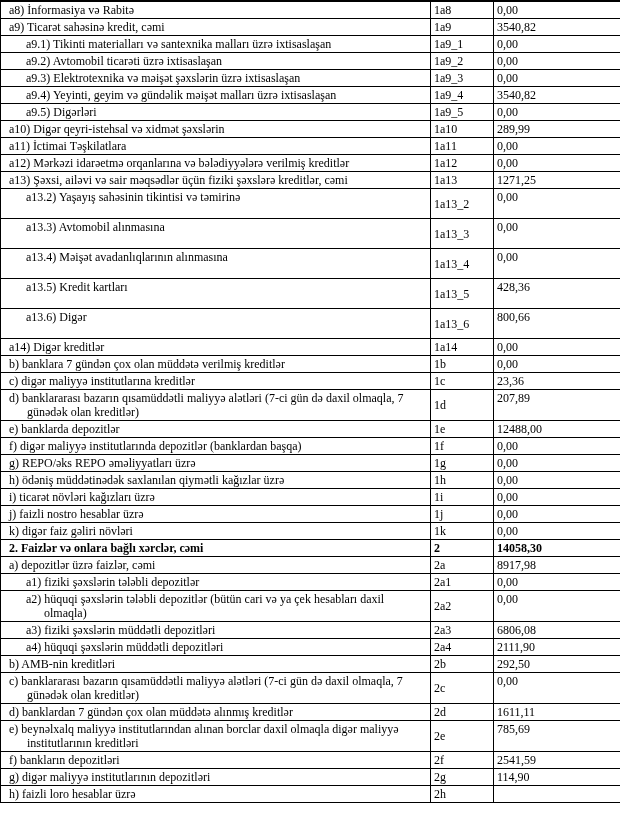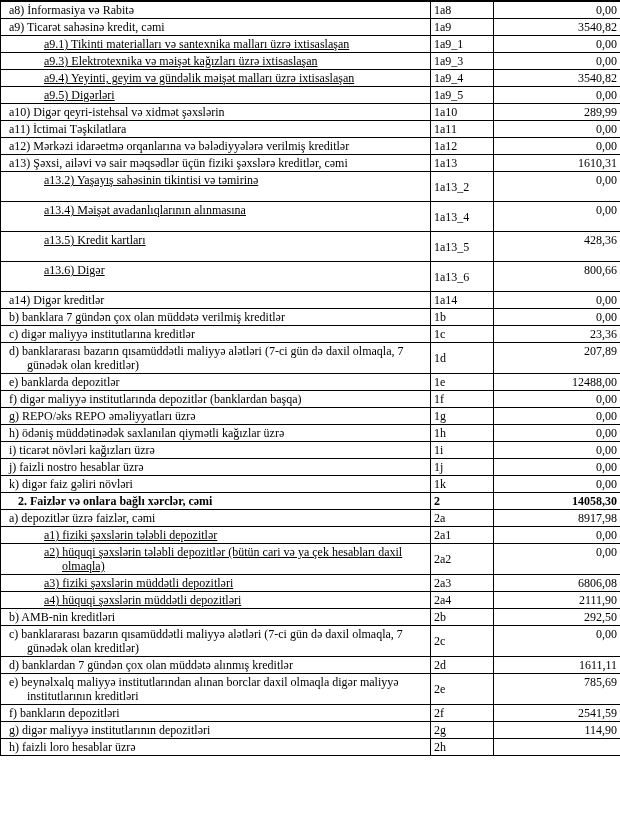--- a/index.html
+++ b/index.html
@@ -23,24 +23,24 @@
     border: 1px solid #000;
     font-size: 12px;
     line-height: 14px;
     padding: 1px 3px;
     overflow: hidden;
   }
   tr { height: 17px; }
   tr.tall { height: 30px; }
   td.col-label { vertical-align: top; }
   td.col-code  { vertical-align: middle; padding-left: 4px; }
-  td.col-value { vertical-align: top; text-align: right; white-space: nowrap; padding-right: 3px; }
-  tr.indent-0 td.col-label { padding-left: 17px; }
+  td.col-value { vertical-align: top; text-align: left; white-space: nowrap; padding-right: 3px; }
+  tr.indent-0 td.col-label { padding-left: 8px; }
   tr.indent-1 td.col-label { padding-left: 26px; text-indent: -18px; margin-left: 17px; }
-  tr.indent-2 td.col-label { padding-left: 61px; text-indent: -18px; text-decoration: underline; }
+  tr.indent-2 td.col-label { padding-left: 43px; text-indent: -18px; }
   tr.bold td { font-weight: bold; }
 </style>
 </head>
 <body>
 
 <div class="page">
   <table class="report">
     <colgroup>
       <col style="width:430px">
       <col style="width:63px">
@@ -56,21 +56,26 @@
     <td class="col-label">a9) Ticarət sahəsinə kredit, cəmi</td>
     <td class="col-code">1a9</td>
     <td class="col-value">3540,82</td>
   </tr>
         <tr class="indent-2">
     <td class="col-label">a9.1) Tikinti materialları və santexnika malları üzrə ixtisaslaşan</td>
     <td class="col-code">1a9_1</td>
     <td class="col-value">0,00</td>
   </tr>
         <tr class="indent-2">
-    <td class="col-label">a9.3) Elektrotexnika və məişət kağızları üzrə ixtisaslaşan</td>
+    <td class="col-label">a9.2) Avtomobil ticarəti üzrə ixtisaslaşan</td>
+    <td class="col-code">1a9_2</td>
+    <td class="col-value">0,00</td>
+  </tr>
+        <tr class="indent-2">
+    <td class="col-label">a9.3) Elektrotexnika və məişət şəxslərin üzrə ixtisaslaşan</td>
     <td class="col-code">1a9_3</td>
     <td class="col-value">0,00</td>
   </tr>
         <tr class="indent-2">
     <td class="col-label">a9.4) Yeyinti, geyim və gündəlik məişət malları üzrə ixtisaslaşan</td>
     <td class="col-code">1a9_4</td>
     <td class="col-value">3540,82</td>
   </tr>
         <tr class="indent-2">
     <td class="col-label">a9.5) Digərləri</td>
@@ -88,25 +93,30 @@
     <td class="col-value">0,00</td>
   </tr>
         <tr class="indent-1">
     <td class="col-label">a12) Mərkəzi idarəetmə orqanlarına və bələdiyyələrə verilmiş kreditlər</td>
     <td class="col-code">1a12</td>
     <td class="col-value">0,00</td>
   </tr>
         <tr class="indent-1">
     <td class="col-label">a13) Şəxsi, ailəvi və sair məqsədlər üçün fiziki şəxslərə kreditlər, cəmi</td>
     <td class="col-code">1a13</td>
-    <td class="col-value">1610,31</td>
+    <td class="col-value">1271,25</td>
   </tr>
         <tr class="indent-2 tall">
     <td class="col-label">a13.2) Yaşayış sahəsinin tikintisi və təmirinə</td>
     <td class="col-code">1a13_2</td>
+    <td class="col-value">0,00</td>
+  </tr>
+        <tr class="indent-2 tall">
+    <td class="col-label">a13.3) Avtomobil alınmasına</td>
+    <td class="col-code">1a13_3</td>
     <td class="col-value">0,00</td>
   </tr>
         <tr class="indent-2 tall">
     <td class="col-label">a13.4) Məişət avadanlıqlarının alınmasına</td>
     <td class="col-code">1a13_4</td>
     <td class="col-value">0,00</td>
   </tr>
         <tr class="indent-2 tall">
     <td class="col-label">a13.5) Kredit kartları</td>
     <td class="col-code">1a13_5</td>

